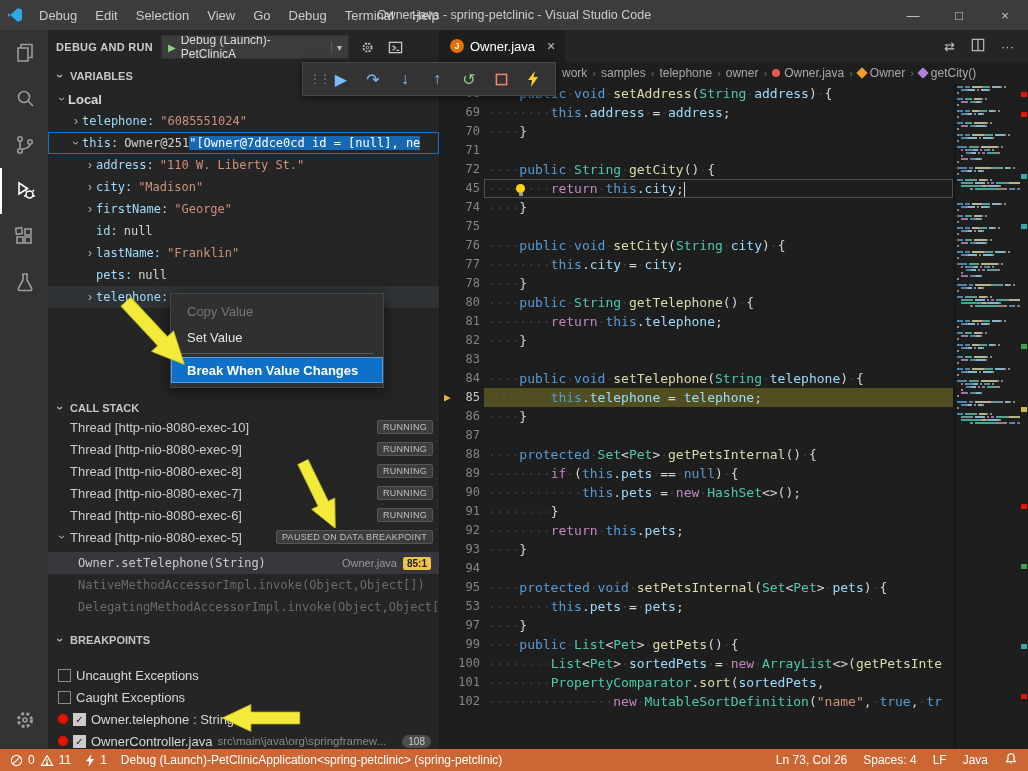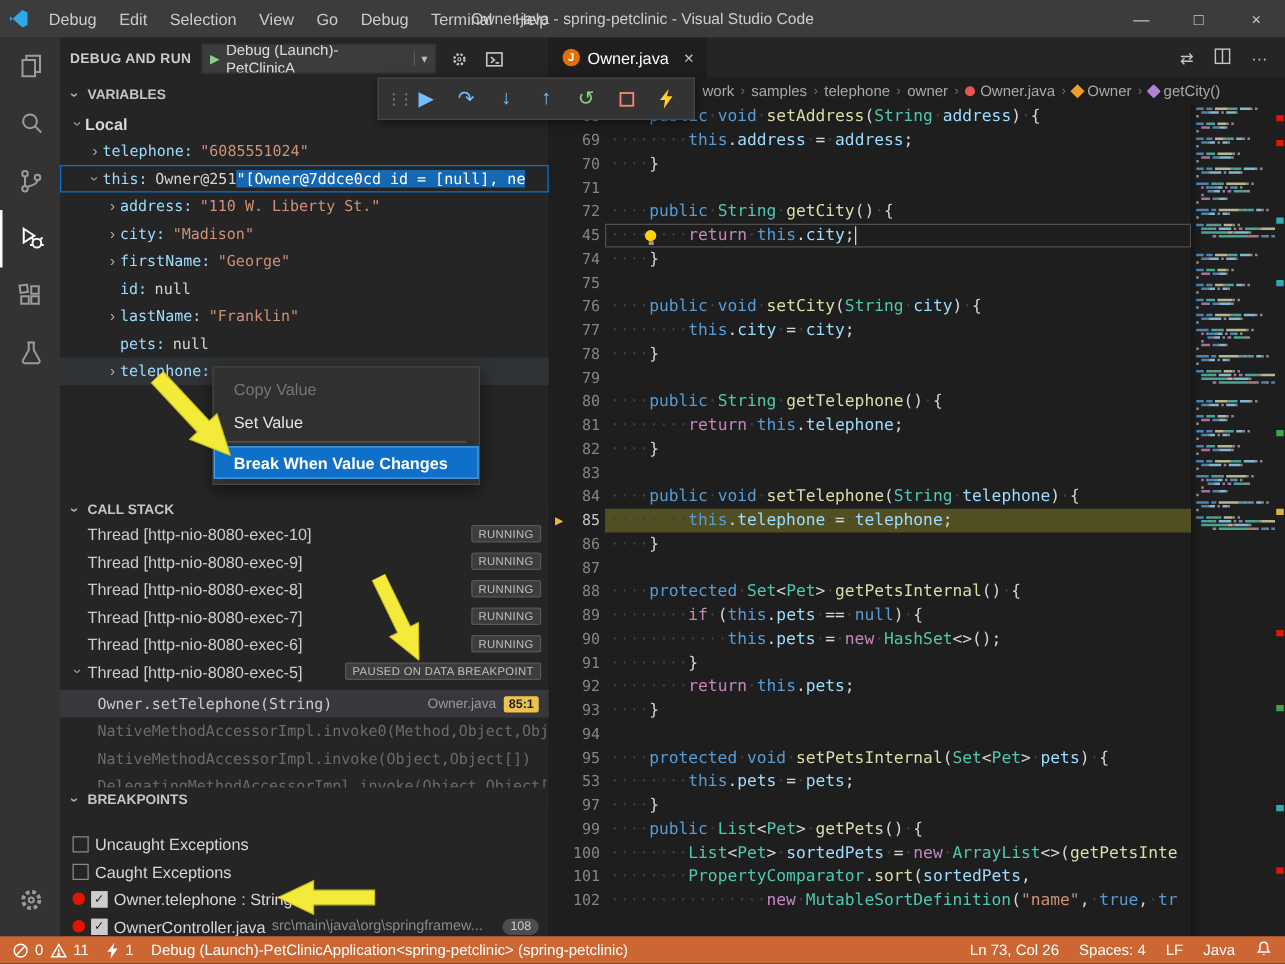--- a/index.html
+++ b/index.html
@@ -315,23 +315,20 @@
         <span class="chev open">›</span>
         <span class="t-label">Thread [http-nio-8080-exec-5]</span>
         <span class="badge">PAUSED ON DATA BREAKPOINT</span>
       </div>
       <div class="cs-frame selected">
         <span>Owner.setTelephone(String)</span>
         <span class="frame-file">Owner.java</span>
         <span class="line-badge">85:1</span>
       </div>
       <div class="cs-frame dim">
-        <span>NativeMethodAccessorImpl.invoke0(Method,Object,Obj</span>
-      </div>
-      <div class="cs-frame dim">
         <span>NativeMethodAccessorImpl.invoke(Object,Object[])</span>
       </div>
       <div class="cs-frame dim">
         <span>DelegatingMethodAccessorImpl.invoke(Object,Object[</span>
       </div>
     </div>
 
   <div class="sect-header" style="top:600px;">
     <span class="chev open">›</span>
     <span>BREAKPOINTS</span>
@@ -424,21 +421,20 @@
       <div class="code-line"><span class="gutter">69</span><span class="tk-ws">········</span><span class="tk-kw">this</span><span class="tk-p">.</span><span class="tk-va">address</span><span class="tk-ws">·</span><span class="tk-p">=</span><span class="tk-ws">·</span><span class="tk-va">address</span><span class="tk-p">;</span></div>
       <div class="code-line"><span class="gutter">70</span><span class="tk-ws">····</span><span class="tk-p">}</span></div>
       <div class="code-line"><span class="gutter">71</span></div>
       <div class="code-line"><span class="gutter">72</span><span class="tk-ws">····</span><span class="tk-kw">public</span><span class="tk-ws">·</span><span class="tk-ty">String</span><span class="tk-ws">·</span><span class="tk-fn">getCity</span><span class="tk-p">()</span><span class="tk-ws">·</span><span class="tk-p">{</span></div>
       <div class="code-line current"><span class="gutter">45</span><span class="bulb"></span><span class="tk-ws">········</span><span class="tk-ct">return</span><span class="tk-ws">·</span><span class="tk-kw">this</span><span class="tk-p">.</span><span class="tk-va">city</span><span class="tk-p">;</span><span class="caret"></span></div>
       <div class="code-line"><span class="gutter">74</span><span class="tk-ws">····</span><span class="tk-p">}</span></div>
       <div class="code-line"><span class="gutter">75</span></div>
       <div class="code-line"><span class="gutter">76</span><span class="tk-ws">····</span><span class="tk-kw">public</span><span class="tk-ws">·</span><span class="tk-kw">void</span><span class="tk-ws">·</span><span class="tk-fn">setCity</span><span class="tk-p">(</span><span class="tk-ty">String</span><span class="tk-ws">·</span><span class="tk-va">city</span><span class="tk-p">)</span><span class="tk-ws">·</span><span class="tk-p">{</span></div>
       <div class="code-line"><span class="gutter">77</span><span class="tk-ws">········</span><span class="tk-kw">this</span><span class="tk-p">.</span><span class="tk-va">city</span><span class="tk-ws">·</span><span class="tk-p">=</span><span class="tk-ws">·</span><span class="tk-va">city</span><span class="tk-p">;</span></div>
       <div class="code-line"><span class="gutter">78</span><span class="tk-ws">····</span><span class="tk-p">}</span></div>
-      <div class="code-line"><span class="gutter">79</span></div>
       <div class="code-line"><span class="gutter">80</span><span class="tk-ws">····</span><span class="tk-kw">public</span><span class="tk-ws">·</span><span class="tk-ty">String</span><span class="tk-ws">·</span><span class="tk-fn">getTelephone</span><span class="tk-p">()</span><span class="tk-ws">·</span><span class="tk-p">{</span></div>
       <div class="code-line"><span class="gutter">81</span><span class="tk-ws">········</span><span class="tk-ct">return</span><span class="tk-ws">·</span><span class="tk-kw">this</span><span class="tk-p">.</span><span class="tk-va">telephone</span><span class="tk-p">;</span></div>
       <div class="code-line"><span class="gutter">82</span><span class="tk-ws">····</span><span class="tk-p">}</span></div>
       <div class="code-line"><span class="gutter">83</span></div>
       <div class="code-line"><span class="gutter">84</span><span class="tk-ws">····</span><span class="tk-kw">public</span><span class="tk-ws">·</span><span class="tk-kw">void</span><span class="tk-ws">·</span><span class="tk-fn">setTelephone</span><span class="tk-p">(</span><span class="tk-ty">String</span><span class="tk-ws">·</span><span class="tk-va">telephone</span><span class="tk-p">)</span><span class="tk-ws">·</span><span class="tk-p">{</span></div>
       <div class="code-line paused"><span class="gutter">85</span><span class="paused-arrow">▶</span><span class="tk-ws">········</span><span class="tk-kw">this</span><span class="tk-p">.</span><span class="tk-va">telephone</span><span class="tk-ws">·</span><span class="tk-p">=</span><span class="tk-ws">·</span><span class="tk-va">telephone</span><span class="tk-p">;</span></div>
       <div class="code-line"><span class="gutter">86</span><span class="tk-ws">····</span><span class="tk-p">}</span></div>
       <div class="code-line"><span class="gutter">87</span></div>
       <div class="code-line"><span class="gutter">88</span><span class="tk-ws">····</span><span class="tk-kw">protected</span><span class="tk-ws">·</span><span class="tk-ty">Set</span><span class="tk-p">&lt;</span><span class="tk-ty">Pet</span><span class="tk-p">&gt;</span><span class="tk-ws">·</span><span class="tk-fn">getPetsInternal</span><span class="tk-p">()</span><span class="tk-ws">·</span><span class="tk-p">{</span></div>
       <div class="code-line"><span class="gutter">89</span><span class="tk-ws">········</span><span class="tk-ct">if</span><span class="tk-ws">·</span><span class="tk-p">(</span><span class="tk-kw">this</span><span class="tk-p">.</span><span class="tk-va">pets</span><span class="tk-ws">·</span><span class="tk-p">==</span><span class="tk-ws">·</span><span class="tk-kw">null</span><span class="tk-p">)</span><span class="tk-ws">·</span><span class="tk-p">{</span></div>

